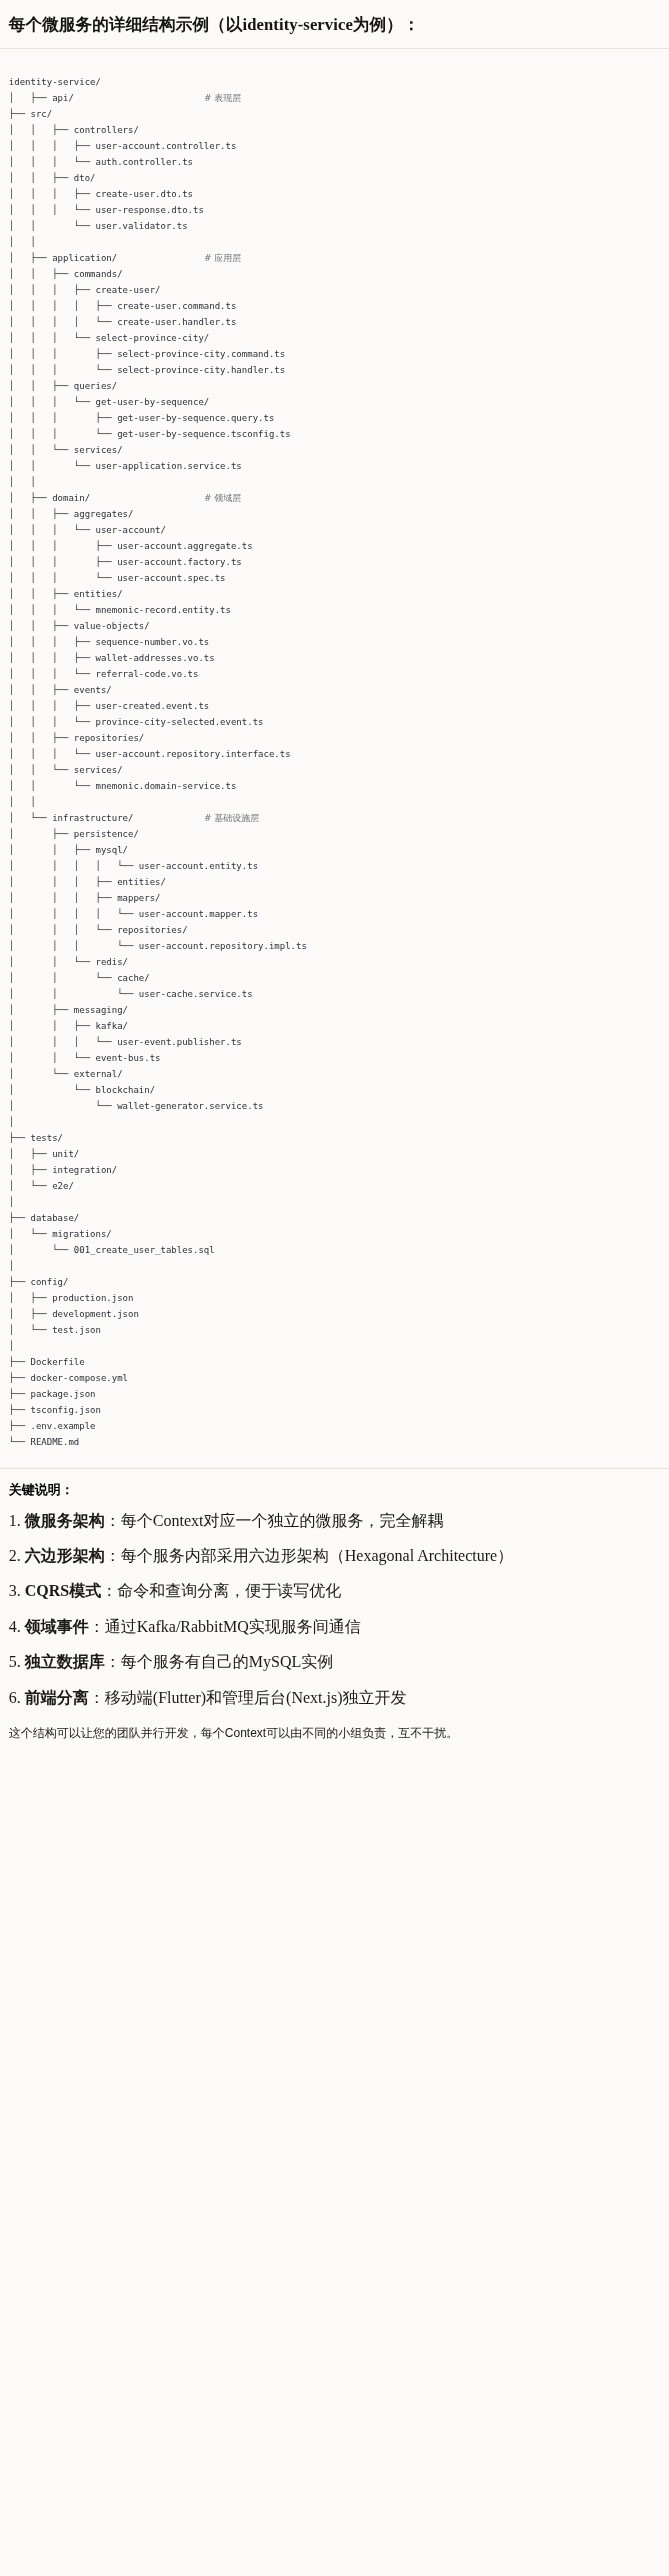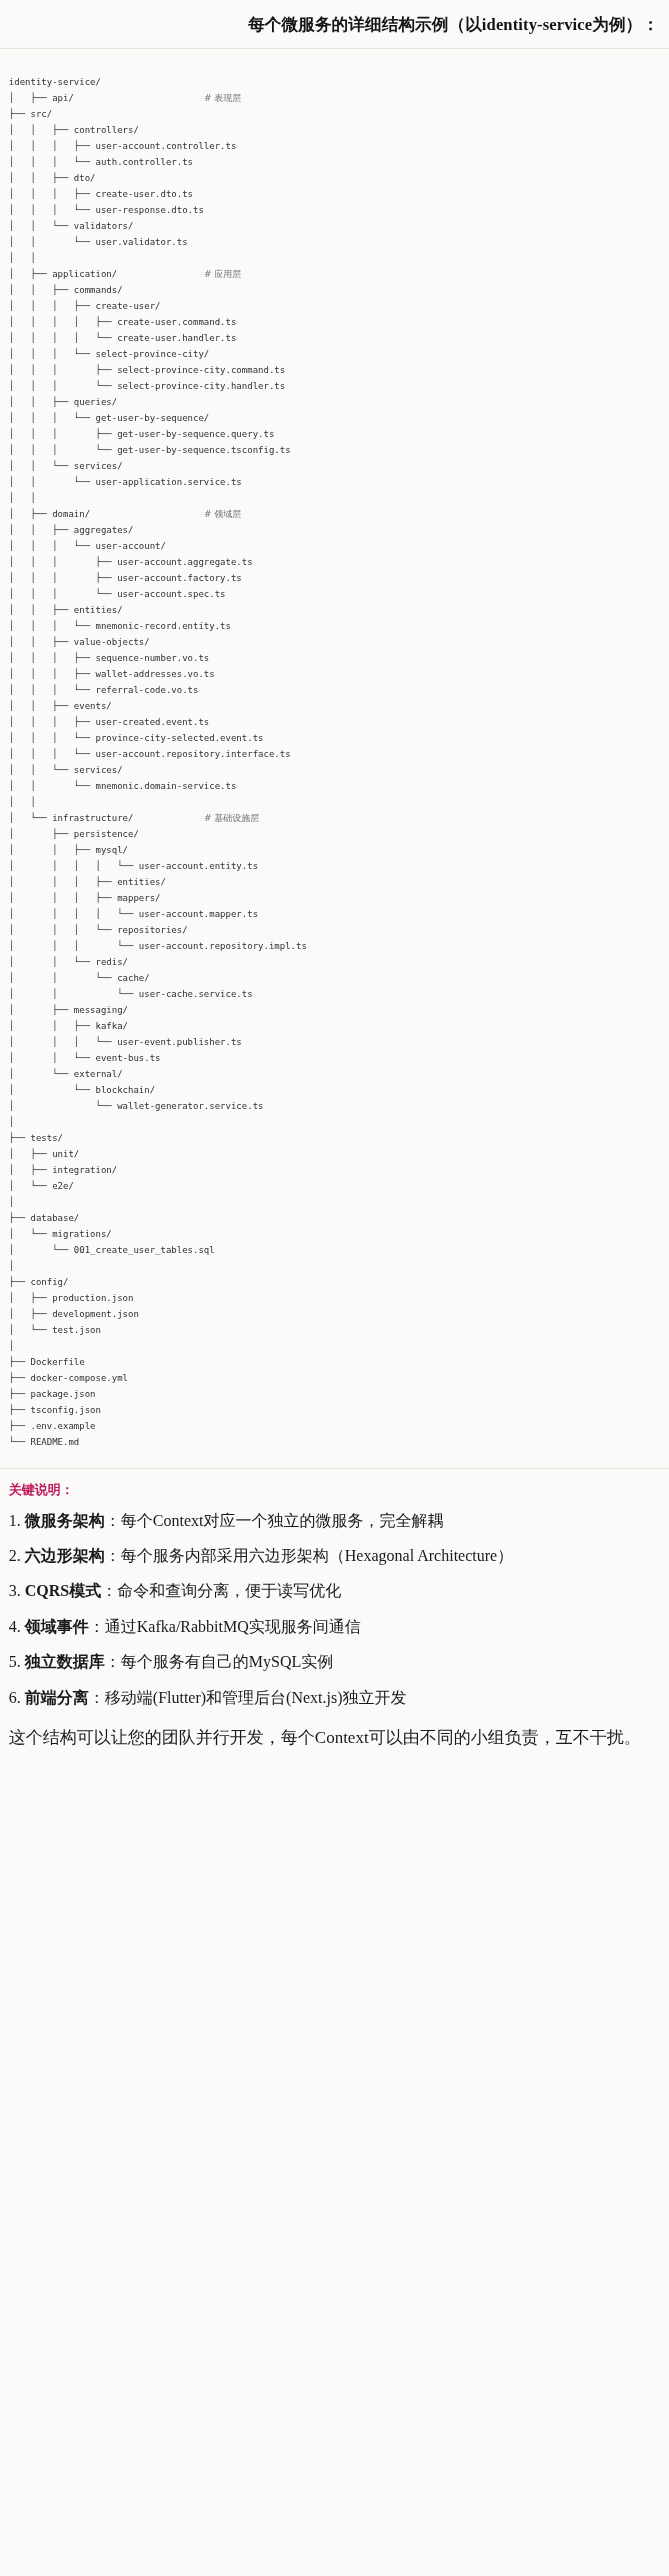--- a/index.html
+++ b/index.html
@@ -29,21 +29,20 @@
   }
   .doc-title {
     margin: 0;
     font-family: "Liberation Serif", serif;
     font-weight: bold;
     font-size: 16.6px;
     line-height: 1.3;
     letter-spacing: 0.1px;
     color: #141414;
     white-space: nowrap;
-    text-align: right;
   }
 
   
   .tree-block {
     padding: 16.3px 8.8px 8.8px 8.8px;
     background: #fbfaf8;
   }
   .tree {
     font-family: "DejaVu Sans Mono", "Liberation Mono", monospace;
     font-size: 9px;
@@ -70,21 +69,21 @@
   .notes-block {
     border-top: 0.6px solid #e6e3de;
     padding: 11.3px 10px 16.3px 8.8px;
     background: #fbfaf8;
   }
   .notes-heading {
     font-family: "Liberation Serif", serif;
     font-weight: bold;
     font-size: 13px;
     line-height: 1.5;
-    color: #be185d;
+    color: #000000;
     margin: 0 0 8.8px 0;
   }
   .note-item {
     font-family: "Liberation Serif", serif;
     font-size: 16px;
     line-height: 1.55;
     color: #1a1a1a;
     margin: 0 0 10.6px 0;
   }
   .note-num {
@@ -93,22 +92,22 @@
   .note-term {
     font-weight: bold;
   }
   .note-sep {
     font-weight: normal;
   }
   .note-desc {
     font-weight: normal;
   }
   .closing-note {
-    font-family: Liberation Serif, serif;
-    font-size: 17px;
+    font-family: Liberation Sans, sans-serif;
+    font-size: 12px;
     line-height: 1.6;
     color: #1a1a1a;
     margin: 13.8px 0 0 0;
   }
 </style>
 </head>
 <body>
 
 <div class="page">
 
@@ -119,21 +118,20 @@
   <div class="tree-block">
     <pre class="tree" id="tree-root"><span class="tree-row"><span class="tree-path">identity-service/</span>
 </span><span class="tree-row"><span class="tree-path">│   ├── api/</span><span>                        </span><span class="tree-comment"># 表现层</span>
 </span><span class="tree-row"><span class="tree-path">├── src/</span>
 </span><span class="tree-row"><span class="tree-path">│   │   ├── controllers/</span>
 </span><span class="tree-row"><span class="tree-path">│   │   │   ├── user-account.controller.ts</span>
 </span><span class="tree-row"><span class="tree-path">│   │   │   └── auth.controller.ts</span>
 </span><span class="tree-row"><span class="tree-path">│   │   ├── dto/</span>
 </span><span class="tree-row"><span class="tree-path">│   │   │   ├── create-user.dto.ts</span>
 </span><span class="tree-row"><span class="tree-path">│   │   │   └── user-response.dto.ts</span>
-</span><span class="tree-row"><span class="tree-path">│   │   └── validators/</span>
 </span><span class="tree-row"><span class="tree-path">│   │       └── user.validator.ts</span>
 </span><span class="tree-row"><span class="tree-path">│   │</span>
 </span><span class="tree-row"><span class="tree-path">│   ├── application/</span><span>                </span><span class="tree-comment"># 应用层</span>
 </span><span class="tree-row"><span class="tree-path">│   │   ├── commands/</span>
 </span><span class="tree-row"><span class="tree-path">│   │   │   ├── create-user/</span>
 </span><span class="tree-row"><span class="tree-path">│   │   │   │   ├── create-user.command.ts</span>
 </span><span class="tree-row"><span class="tree-path">│   │   │   │   └── create-user.handler.ts</span>
 </span><span class="tree-row"><span class="tree-path">│   │   │   └── select-province-city/</span>
 </span><span class="tree-row"><span class="tree-path">│   │   │       ├── select-province-city.command.ts</span>
 </span><span class="tree-row"><span class="tree-path">│   │   │       └── select-province-city.handler.ts</span>
@@ -152,20 +150,21 @@
 </span><span class="tree-row"><span class="tree-path">│   │   │       └── user-account.spec.ts</span>
 </span><span class="tree-row"><span class="tree-path">│   │   ├── entities/</span>
 </span><span class="tree-row"><span class="tree-path">│   │   │   └── mnemonic-record.entity.ts</span>
 </span><span class="tree-row"><span class="tree-path">│   │   ├── value-objects/</span>
 </span><span class="tree-row"><span class="tree-path">│   │   │   ├── sequence-number.vo.ts</span>
 </span><span class="tree-row"><span class="tree-path">│   │   │   ├── wallet-addresses.vo.ts</span>
 </span><span class="tree-row"><span class="tree-path">│   │   │   └── referral-code.vo.ts</span>
 </span><span class="tree-row"><span class="tree-path">│   │   ├── events/</span>
 </span><span class="tree-row"><span class="tree-path">│   │   │   ├── user-created.event.ts</span>
 </span><span class="tree-row"><span class="tree-path">│   │   │   └── province-city-selected.event.ts</span>
+</span><span class="tree-row"><span class="tree-path">│   │   ├── repositories/</span>
 </span><span class="tree-row"><span class="tree-path">│   │   │   └── user-account.repository.interface.ts</span>
 </span><span class="tree-row"><span class="tree-path">│   │   └── services/</span>
 </span><span class="tree-row"><span class="tree-path">│   │       └── mnemonic.domain-service.ts</span>
 </span><span class="tree-row"><span class="tree-path">│   │</span>
 </span><span class="tree-row"><span class="tree-path">│   └── infrastructure/</span><span>             </span><span class="tree-comment"># 基础设施层</span>
 </span><span class="tree-row"><span class="tree-path">│       ├── persistence/</span>
 </span><span class="tree-row"><span class="tree-path">│       │   ├── mysql/</span>
 </span><span class="tree-row"><span class="tree-path">│       │   │   │   └── user-account.entity.ts</span>
 </span><span class="tree-row"><span class="tree-path">│       │   │   ├── entities/</span>
 </span><span class="tree-row"><span class="tree-path">│       │   │   ├── mappers/</span>

